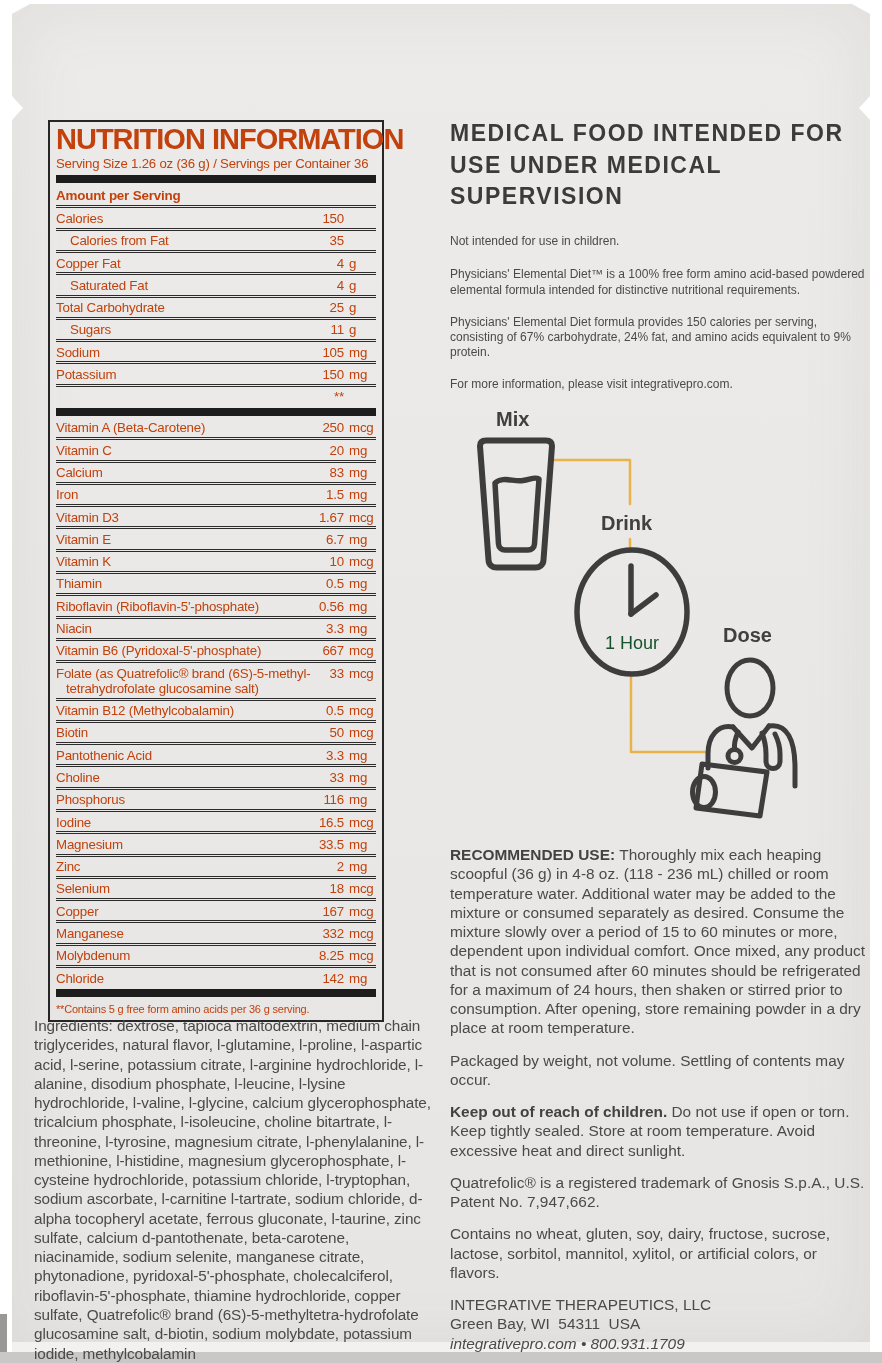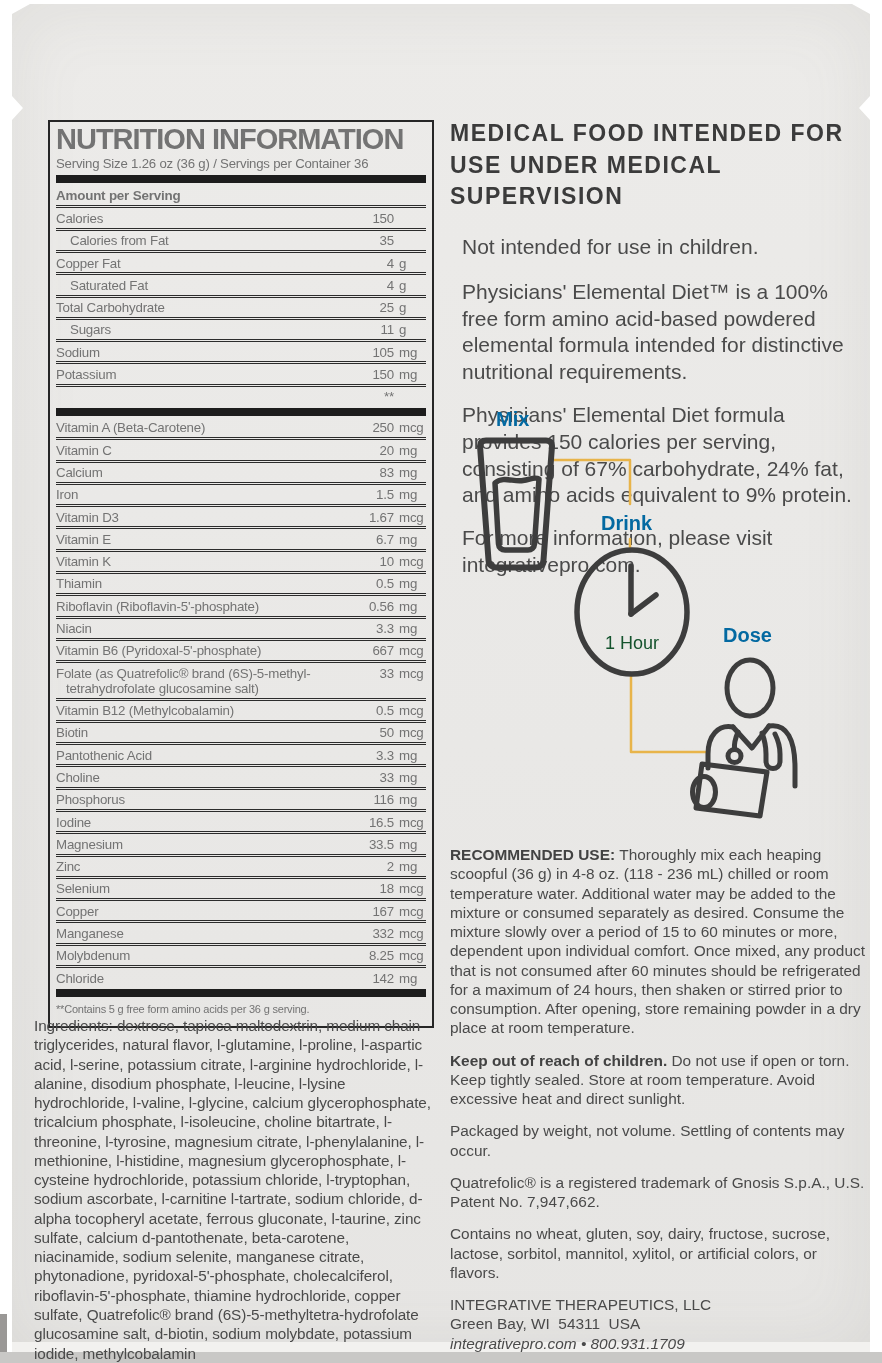--- a/index.html
+++ b/index.html
@@ -10,53 +10,53 @@
   .package{position:absolute;left:12px;top:4px;width:858px;height:1348px;
     background:linear-gradient(180deg,#ecebe9 0%,#e9e8e6 55%,#e6e5e3 100%);
     box-shadow:inset 0 0 70px rgba(110,105,100,.10);
     clip-path:polygon(18px 0,840px 0,858px 10px,858px 92px,847px 104px,858px 116px,
       858px 1348px,0 1348px,0 116px,11px 104px,0 92px,0 10px);}
   .fold{position:absolute;left:0;right:0;bottom:0;height:10px;background:#f2f1ef}
   .floor{position:absolute;left:0;right:0;bottom:0;height:11px;background:#c9c8c6}
   .edge-sliver{position:absolute;left:0;bottom:11px;width:7px;height:38px;background:#9a9896}
 
   
-  .nt{position:absolute;left:48px;top:120px;width:386px;border:2.5px solid #262626;
-      padding:2px 6px 10px;color:#737373;letter-spacing:-.2px;box-sizing:border-box}
+  .nt{position:absolute;left:48px;top:120px;width:336px;border:2.5px solid #262626;
+      padding:2px 6px 4px;color:#c2410c;letter-spacing:-.2px;box-sizing:border-box}
   .nt-title{font-size:29px;font-weight:700;letter-spacing:-1px;line-height:1.05;white-space:nowrap}
   .nt-serving{font-size:13.2px;margin:2px 0 4px}
   .bar{height:8px;background:#1d1d1d;margin:2px 0}
   .nt-amount{font-size:13.4px;font-weight:700;padding:3px 0 2px;border-bottom:3px double #2c2c2c}
   .nt-row{display:flex;font-size:13.3px;padding:2.5px 0 1.5px;border-bottom:3px double #2c2c2c;line-height:1.15}
   .rows .nt-row:last-child{border-bottom:none}
   .nt-row.indent .lbl{padding-left:14px}
   .lbl{flex:1;padding-right:4px}
   .lbl2{display:block;padding-left:10px}
   .num{margin-left:auto;text-align:right;white-space:nowrap}
   .unit{width:27px;margin-left:5px}
   .nt-foot{font-size:11px;padding:4px 0 1px}
 
   
   .ingredients{position:absolute;left:34px;top:1016px;width:400px;font-size:15.3px;
       line-height:1.26;color:#4a4a4a;letter-spacing:-.1px}
 
   
   .medical{position:absolute;left:450px;top:118px;width:416px;color:#4a4a4a}
   .med-heading{font-size:23px;font-weight:700;letter-spacing:1.5px;line-height:1.38;color:#3b3b3b}
-  .medical p{font-size:21px;line-height:1.27;margin:12px}
+  .medical p{font-size:12px;line-height:1.27;margin:0}
   .mt1{margin-top:21px!important}.mt2{margin-top:18px!important}
   .mt3{margin-top:17px!important}.mt4{margin-top:16px!important}
 
   
   .diagram{position:absolute;left:450px;top:402px;width:420px;height:436px}
   .diagram svg{position:absolute;left:0;top:0}
   .diagram svg *{fill:none;stroke-linecap:round;stroke-linejoin:round}
   .icon-stroke path,.icon-stroke ellipse,.icon-stroke circle{stroke:var(--icon,#3d3d3d)}
   .accent path{stroke:var(--accent,#e8b44a);stroke-width:2.5}
-  .dlabel{position:absolute;font-weight:700;font-size:20px;color:#0369a1}
+  .dlabel{position:absolute;font-weight:700;font-size:20px;color:#404040}
   .lab-mix{left:46px;top:6px}
   .lab-drink{left:151px;top:110px}
   .lab-dose{left:273px;top:222px}
   .lab-hour{position:absolute;left:122px;top:231px;width:120px;text-align:center;
       font-size:18px;font-weight:400;color:#14532d}
 
   
   .usage{position:absolute;left:450px;top:845px;width:416px;color:#4a4a4a;
       font-size:15.4px;line-height:1.25}
   .usage p{margin:0 0 13px}
@@ -295,22 +295,22 @@
     </g>
   </svg>
   <div class="dlabel lab-mix">Mix</div>
   <div class="dlabel lab-drink">Drink</div>
   <div class="lab-hour">1 Hour</div>
   <div class="dlabel lab-dose">Dose</div>
 </div>
 
 <div class="usage">
   <p><b>RECOMMENDED USE: </b><span>Thoroughly mix each heaping scoopful (36 g) in 4-8 oz. (118 - 236 mL) chilled or room temperature water. Additional water may be added to the mixture or consumed separately as desired. Consume the mixture slowly over a period of 15 to 60 minutes or more, dependent upon individual comfort. Once mixed, any product that is not consumed after 60 minutes should be refrigerated for a maximum of 24 hours, then shaken or stirred prior to consumption. After opening, store remaining powder in a dry place at room temperature.</span></p>
+  <p>Packaged by weight, not volume. Settling of contents may occur.</p>
   <p><b>Keep out of reach of children. </b><span>Do not use if open or torn. Keep tightly sealed. Store at room temperature. Avoid excessive heat and direct sunlight.</span></p>
-  <p>Packaged by weight, not volume. Settling of contents may occur.</p>
   <p>Quatrefolic® is a registered trademark of Gnosis S.p.A., U.S. Patent No. 7,947,662.</p>
   <p>Contains no wheat, gluten, soy, dairy, fructose, sucrose, lactose, sorbitol, mannitol, xylitol, or artificial colors, or flavors.</p>
   <div class="addr">
     <div>INTEGRATIVE THERAPEUTICS, LLC</div>
     <div>Green Bay, WI  54311  USA</div>
     <div class="it">integrativepro.com • 800.931.1709</div>
   </div>
 </div>
 
 </body></html>

